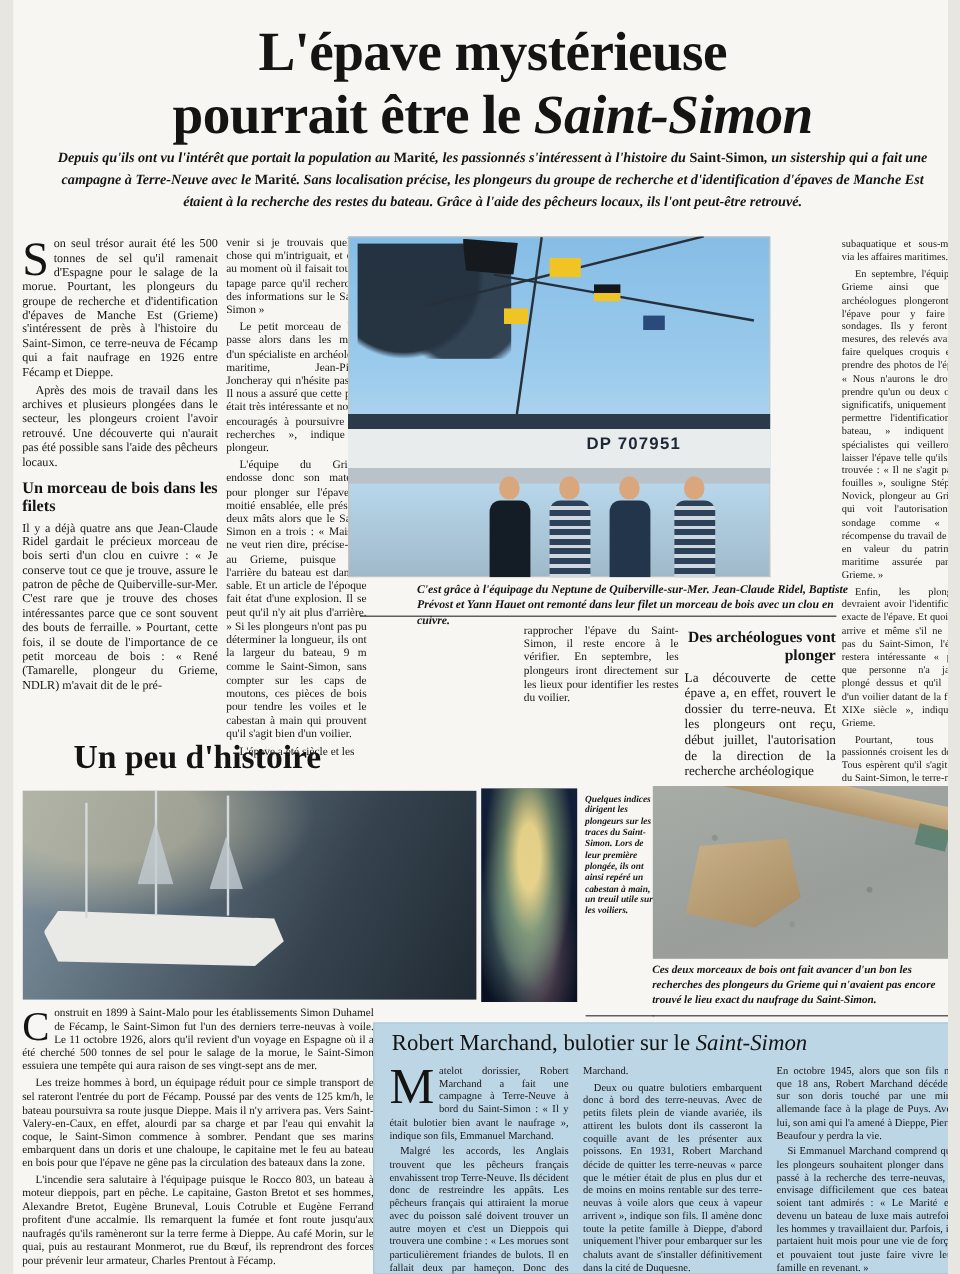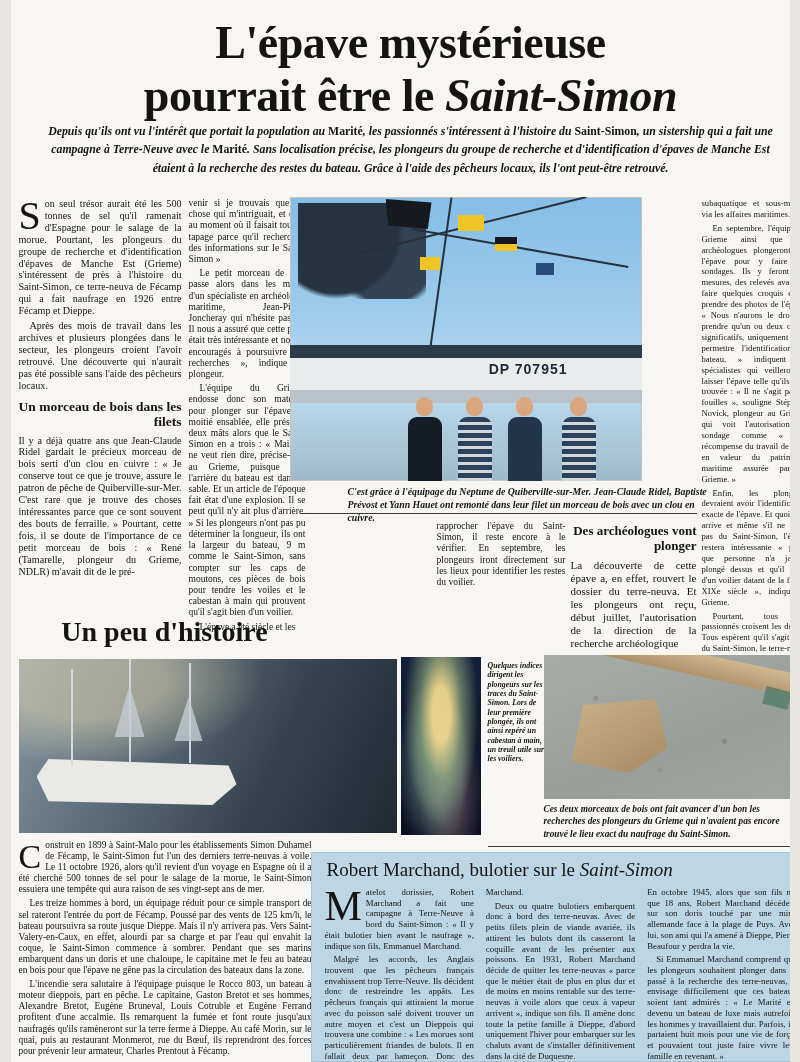--- a/index.html
+++ b/index.html
@@ -19,21 +19,21 @@
   
   .bodytext { text-align:justify; line-height:1.18; }
   .bodytext p { text-indent:11px; margin-bottom:3px; }
   .bodytext p.noindent { text-indent:0; }
   .dropcap { float:left; font-size:40px; line-height:30px; padding:3px 4px 0 0; }
   .col1 { position:absolute; left:8px;  top:198px; width:163px; font-size:10.1px; }
   .col2 { position:absolute; left:178px; top:198px; width:117px; font-size:9.5px; }
   .col3 { position:absolute; left:289px; top:521px; width:129px; font-size:9.5px; }
   .col4 { position:absolute; left:426px; top:521px; width:129px; font-size:9.5px; }
   .col5 { position:absolute; left:691px; top:198px; width:106px; font-size:8.6px; line-height:1.27;font-family:Liberation Serif, serif; }
-  .subhead { font-weight:bold; font-size:13.5px; text-align:right; line-height:1.15;
+  .subhead { font-weight:bold; font-size:13.5px; text-align:left; line-height:1.15;
     margin:7px 0 5px 0; }
   .signature { text-align:right; font-weight:bold; font-size:10px; margin-top:6px; }
   .archeo { position:absolute; left:560px; top:524px; width:126px; }
   .archeo h3 { font-size:13px; text-align:right; line-height:1.15; margin-bottom:5px; }
   .archeo .bodytext { font-size:11px; }
   .hrule { position:absolute; border-top:1.2px solid #3c3a38; }
   
   .photo { position:absolute; left:279px; top:197px; width:352px; height:284px; overflow:hidden;
     background:linear-gradient(180deg,#86bde6 0%,#9ccbec 40%,#bcdcf1 68%,#9fb9c9 100%);
     box-shadow:0 0 0 1px #c8c4bc inset; }

